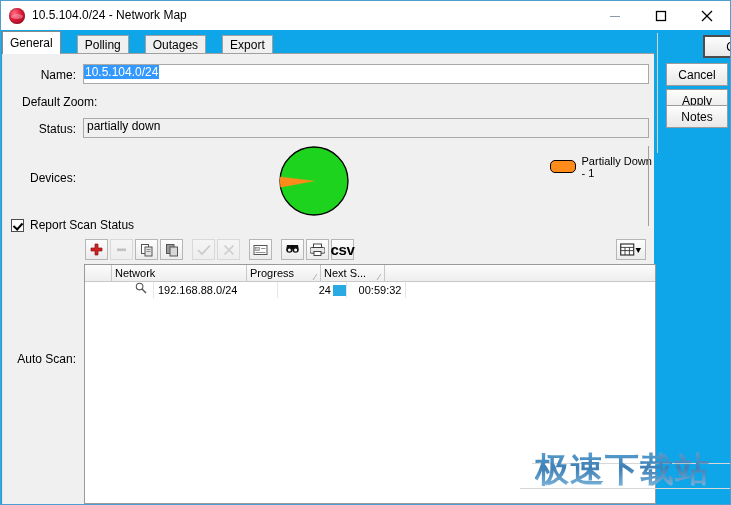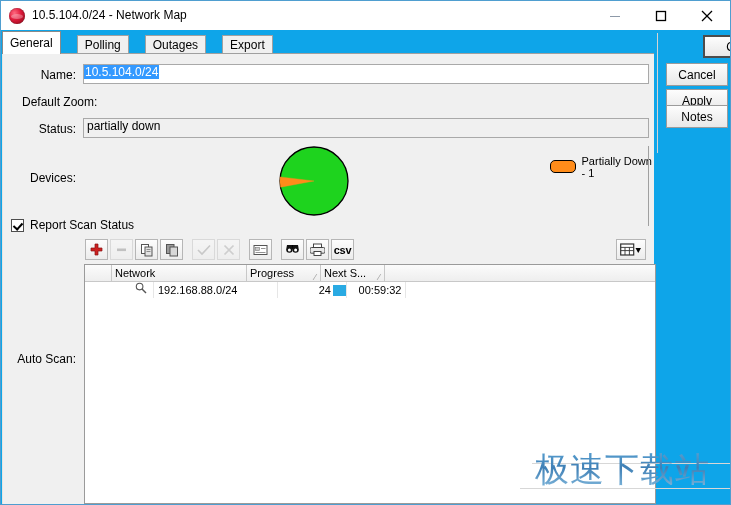--- a/index.html
+++ b/index.html
@@ -159,21 +159,21 @@
     background: linear-gradient(#fdfdfd, #ececec);
     box-sizing: border-box;
     margin-right: 2px;
     display: flex; align-items: center; justify-content: center;
   }
   .tbtn.sep { margin-right: 9px; }
   .tbtn.disabled { opacity: .38; }
   .tbtn svg { display: block; }
   .tbtn .csvtxt {
     font-family: "Liberation Sans", sans-serif;
-    font-size: 11px; font-weight: 700; color: #000; letter-spacing: -.3px;
+    font-size: 15px; font-weight: 700; color: #000; letter-spacing: -.3px;
   }
 
   .viewbtn {
     position: absolute;
     width: 30px; height: 21px;
     border: 1px solid #b6b6b6;
     background: linear-gradient(#fdfdfd, #ececec);
     box-sizing: border-box;
     display: flex; align-items: center; justify-content: center;
   }
@@ -230,21 +230,21 @@
   }
   .rbtn.default { border: 2px solid #4c4c4c; }
   .right-divider {
     position: absolute; left: 656px; top: 32px;
     width: 1px; height: 120px; background: #d4d4d4;
   }
 
   
   .watermark {
     position: absolute;
-    font-size: 34px; font-weight: 400;
+    font-size: 34px; font-weight: 700;
     letter-spacing: 1px;
     font-family: "DejaVu Sans", sans-serif;
     background: linear-gradient(180deg, #5fa8d8 0%, #3f7fb5 45%, #8fc4e4 100%);
     -webkit-background-clip: text;
     background-clip: text;
     color: transparent;
     white-space: nowrap;
   }
   .wm-line {
     position: absolute; height: 1px; background: #d7d7d7;

